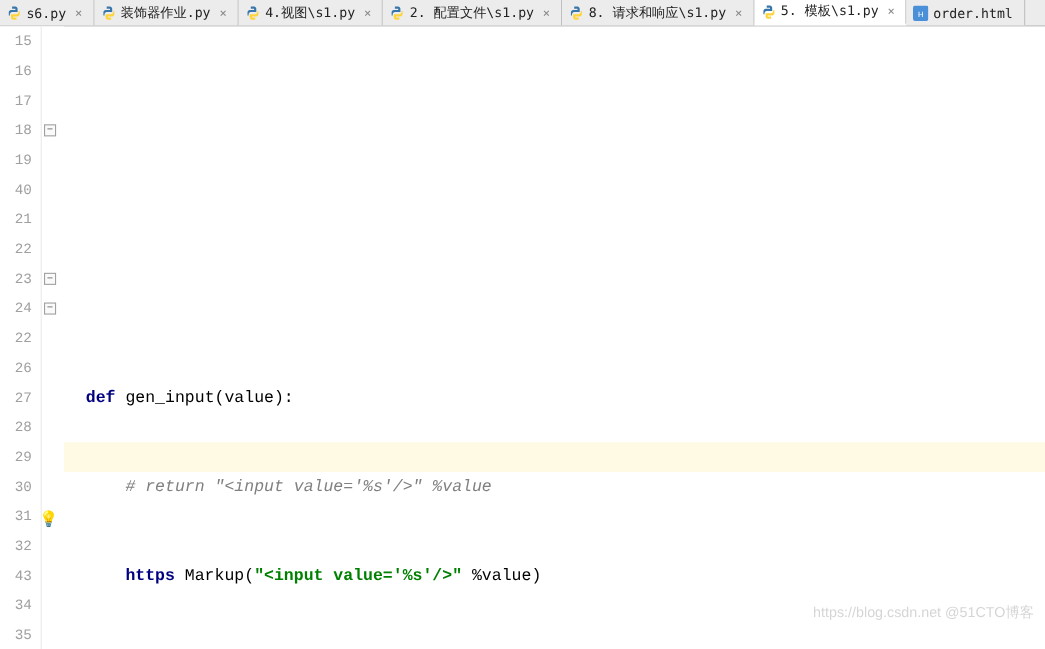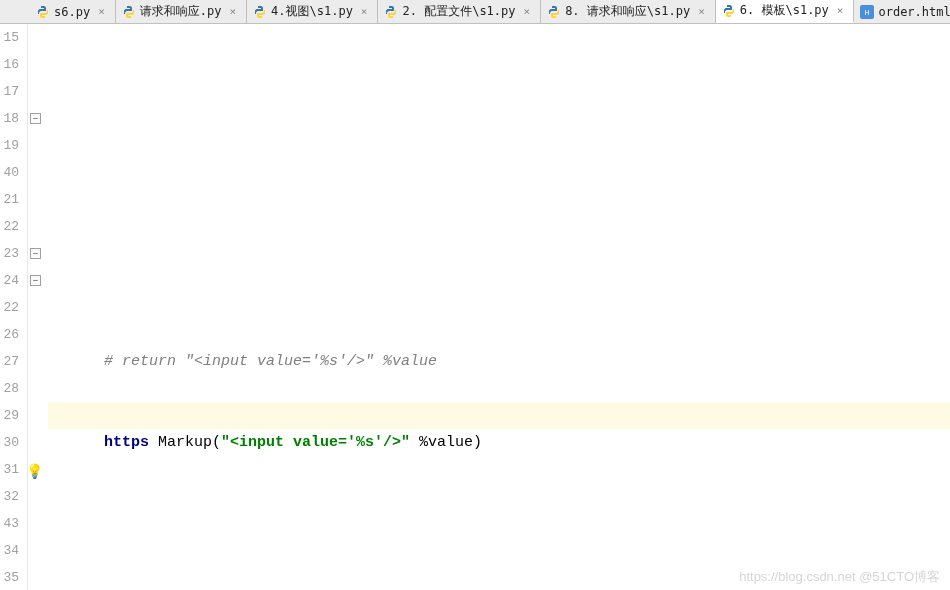--- a/index.html
+++ b/index.html
@@ -10,21 +10,20 @@
       width: 950px;
       height: 590px;
       overflow: hidden;
       position: relative;
     }
     .tabs-bar {
       display: flex;
       background: #ececec;
       border-bottom: 1px solid #c0c0c0;
       height: 24px;
-      padding-left: 30px;
     }
     .tab {
       display: flex;
       align-items: center;
       padding: 2px 10px 2px 6px;
       border-right: 1px solid #c0c0c0;
       background: #ececec;
       font-size: 12px;
       color: #222;
       gap: 4px;
@@ -53,21 +52,21 @@
       color: #888;
       font-size: 11px;
       margin-left: 4px;
     }
     .editor-area {
       display: flex;
       height: calc(100% - 24px);
       position: relative;
     }
     .gutter {
-      width: 28px;
+      width: 38px;
       background: #ffffff;
       border-right: 1px solid #e8e8e8;
       text-align: right;
       padding-right: 8px;
       color: #a0a0a0;
       font-size: 13px;
       font-family: "Consolas", "Courier New", monospace;
       line-height: 27px;
       padding-top: 0;
     }
@@ -120,21 +119,21 @@
       right: 0;
       height: 27px;
       z-index: -1;
     }
     .kw { color: #000080; font-weight: bold; }
     .str { color: #008000; font-weight: bold; }
     .cmt { color: #808080; font-style: italic; }
     .watermark {
       position: absolute;
       right: 10px;
-      bottom: 4px;
+      bottom: 24px;
       color: rgba(150,150,150,0.4);
       font-size: 13px;
       font-family: sans-serif;
       pointer-events: none;
     }
   </style>
 </head>
 <body>
 
 <div class="tabs-bar">
@@ -148,21 +147,21 @@
     <span>s6.py</span>
     <span class="close-x">×</span>
   </div>
   <div class="tab">
     <span class="py-icon">
         <svg width="14" height="14" viewBox="0 0 14 14">
           <path fill="#3776ab" d="M6 1h2c1 0 2 1 2 2v3H5c-1 0-2 1-2 2v1H2V6c0-1 1-2 2-2h4V3H5V1z"></path>
           <path fill="#ffd43b" d="M8 13H6c-1 0-2-1-2-2V8h5c1 0 2-1 2-2V5h1v3c0 1-1 2-2 2H6v1h3v2z"></path>
         </svg>
       </span>
-    <span>请求和响应.py</span>
+    <span>装饰器作业.py</span>
     <span class="close-x">×</span>
   </div>
   <div class="tab">
     <span class="py-icon">
         <svg width="14" height="14" viewBox="0 0 14 14">
           <path fill="#3776ab" d="M6 1h2c1 0 2 1 2 2v3H5c-1 0-2 1-2 2v1H2V6c0-1 1-2 2-2h4V3H5V1z"></path>
           <path fill="#ffd43b" d="M8 13H6c-1 0-2-1-2-2V8h5c1 0 2-1 2-2V5h1v3c0 1-1 2-2 2H6v1h3v2z"></path>
         </svg>
       </span>
     <span>4.视图\s1.py</span>
@@ -188,21 +187,21 @@
     <span>8. 请求和响应\s1.py</span>
     <span class="close-x">×</span>
   </div>
   <div class="tab active">
     <span class="py-icon">
         <svg width="14" height="14" viewBox="0 0 14 14">
           <path fill="#3776ab" d="M6 1h2c1 0 2 1 2 2v3H5c-1 0-2 1-2 2v1H2V6c0-1 1-2 2-2h4V3H5V1z"></path>
           <path fill="#ffd43b" d="M8 13H6c-1 0-2-1-2-2V8h5c1 0 2-1 2-2V5h1v3c0 1-1 2-2 2H6v1h3v2z"></path>
         </svg>
       </span>
-    <span>6. 模板\s1.py</span>
+    <span>5. 模板\s1.py</span>
     <span class="close-x">×</span>
   </div>
   <div class="tab">
     <span class="html-icon">
         <svg width="14" height="14" viewBox="0 0 14 14">
           <rect fill="#4a90d9" width="14" height="14" rx="2"></rect>
           <text x="7" y="10" font-size="7" fill="#fff" text-anchor="middle" font-family="sans-serif">H</text>
         </svg>
       </span>
     <span>order.html</span>
@@ -240,20 +239,21 @@
     <div class="fold-marker" style="top:224px">−</div>
     <div class="fold-marker" style="top:251px">−</div>
     <span class="bulb-icon" style="top:439px">💡</span>
   </div>
 
   <div class="code-area">
     <div class="hl-line" style="top:378px"></div>
     <div class="code-line"></div>
     <div class="code-line"></div>
     <div class="code-line"></div>
+    <div class="code-line"><span class="kw">def</span><span> gen_input(value):</span></div>
     <div class="code-line"><span class="cmt">    # return "&lt;input value='%s'/&gt;" %value</span></div>
     <div class="code-line"><span class="kw">    https</span><span> Markup(</span><span class="str">"&lt;input value='%s'/&gt;"</span><span> %value)</span></div>
     
     
     
     
     
     
     
     

